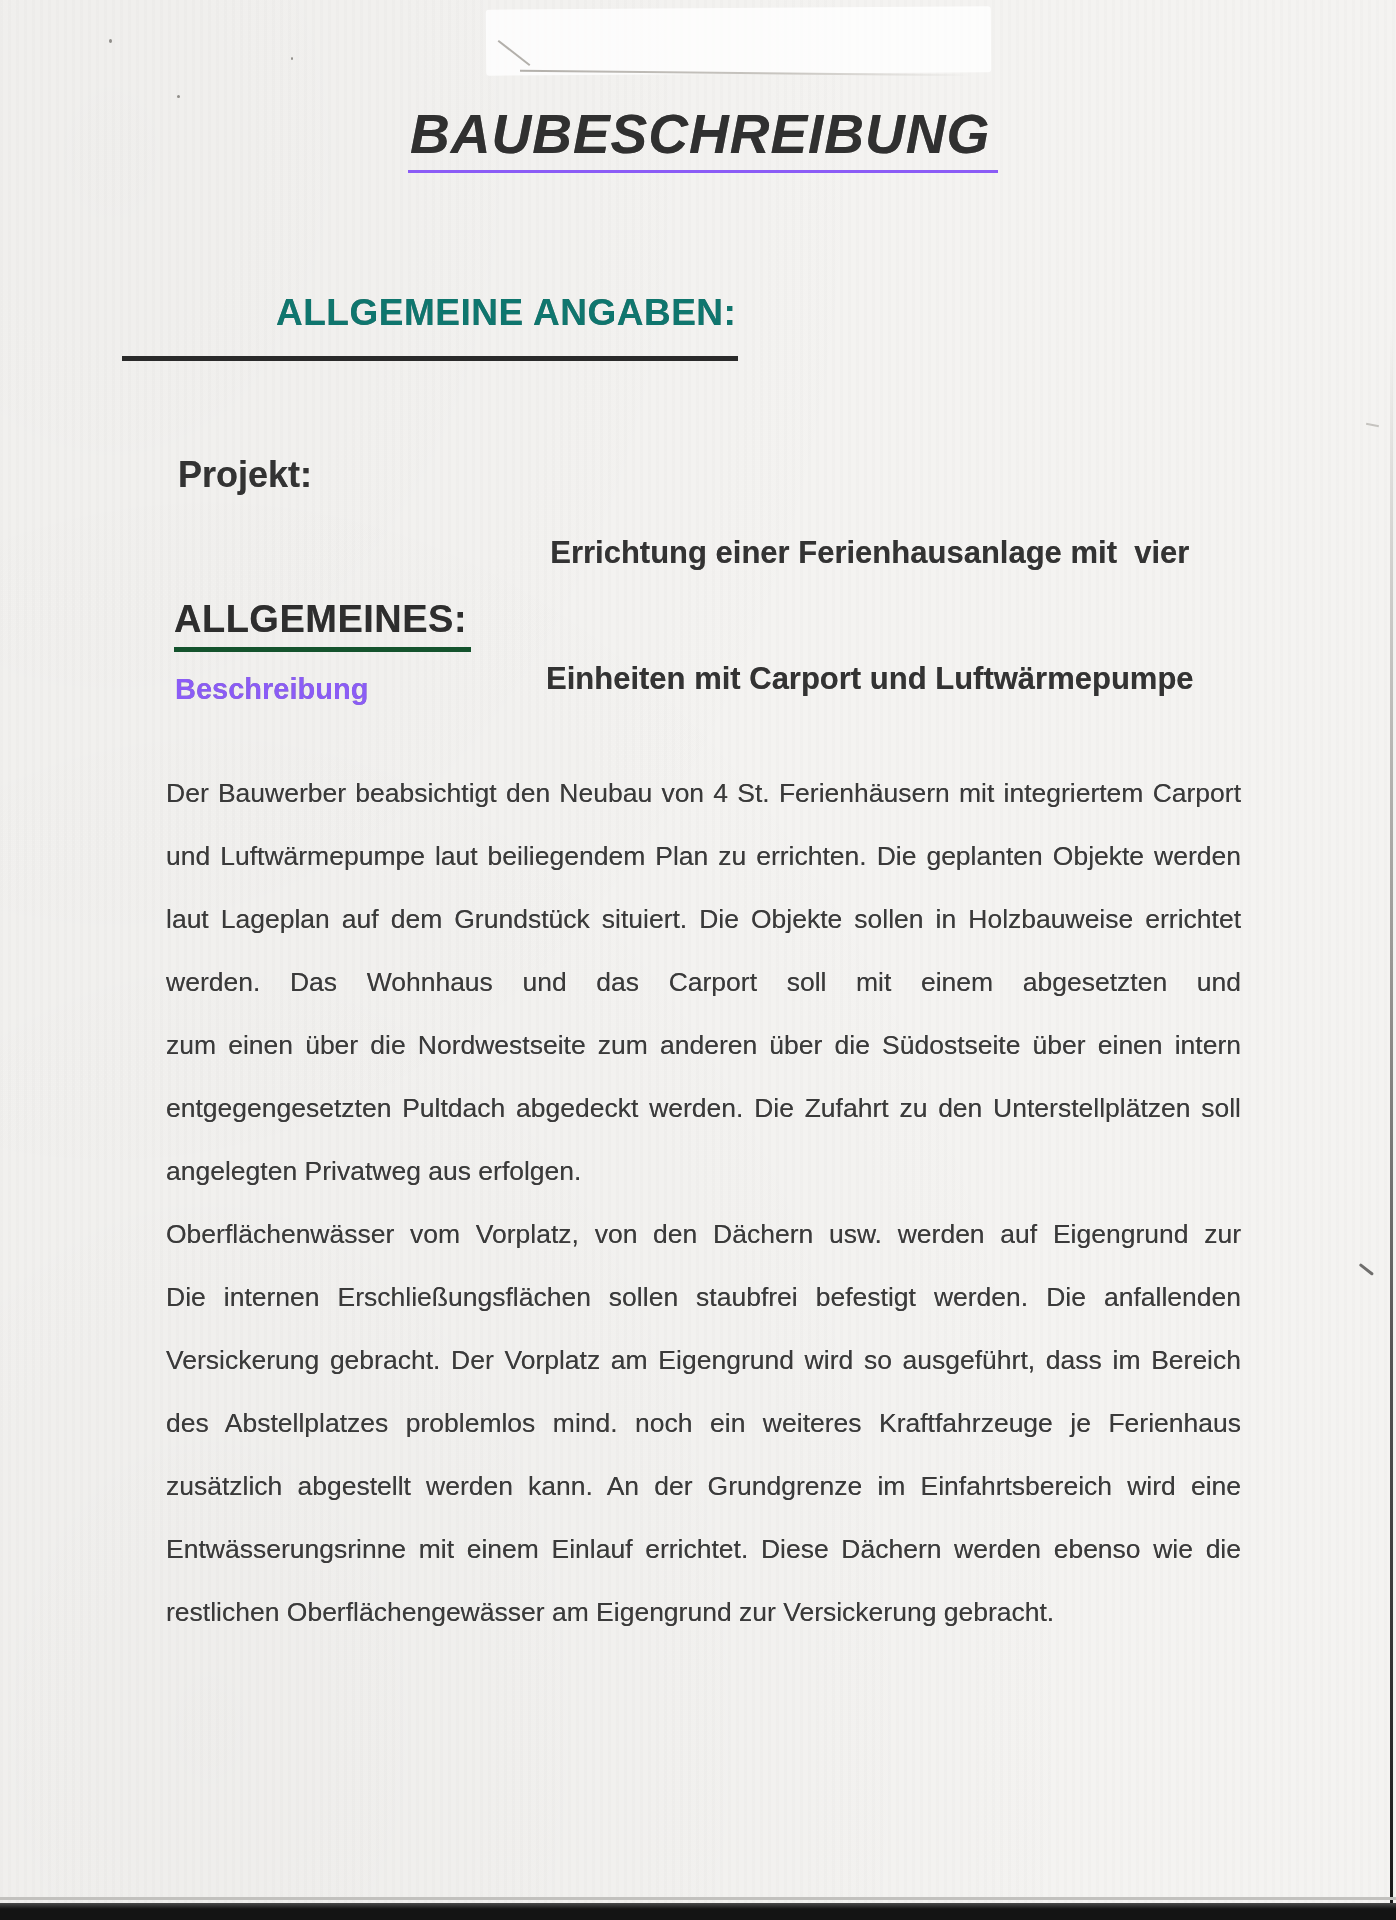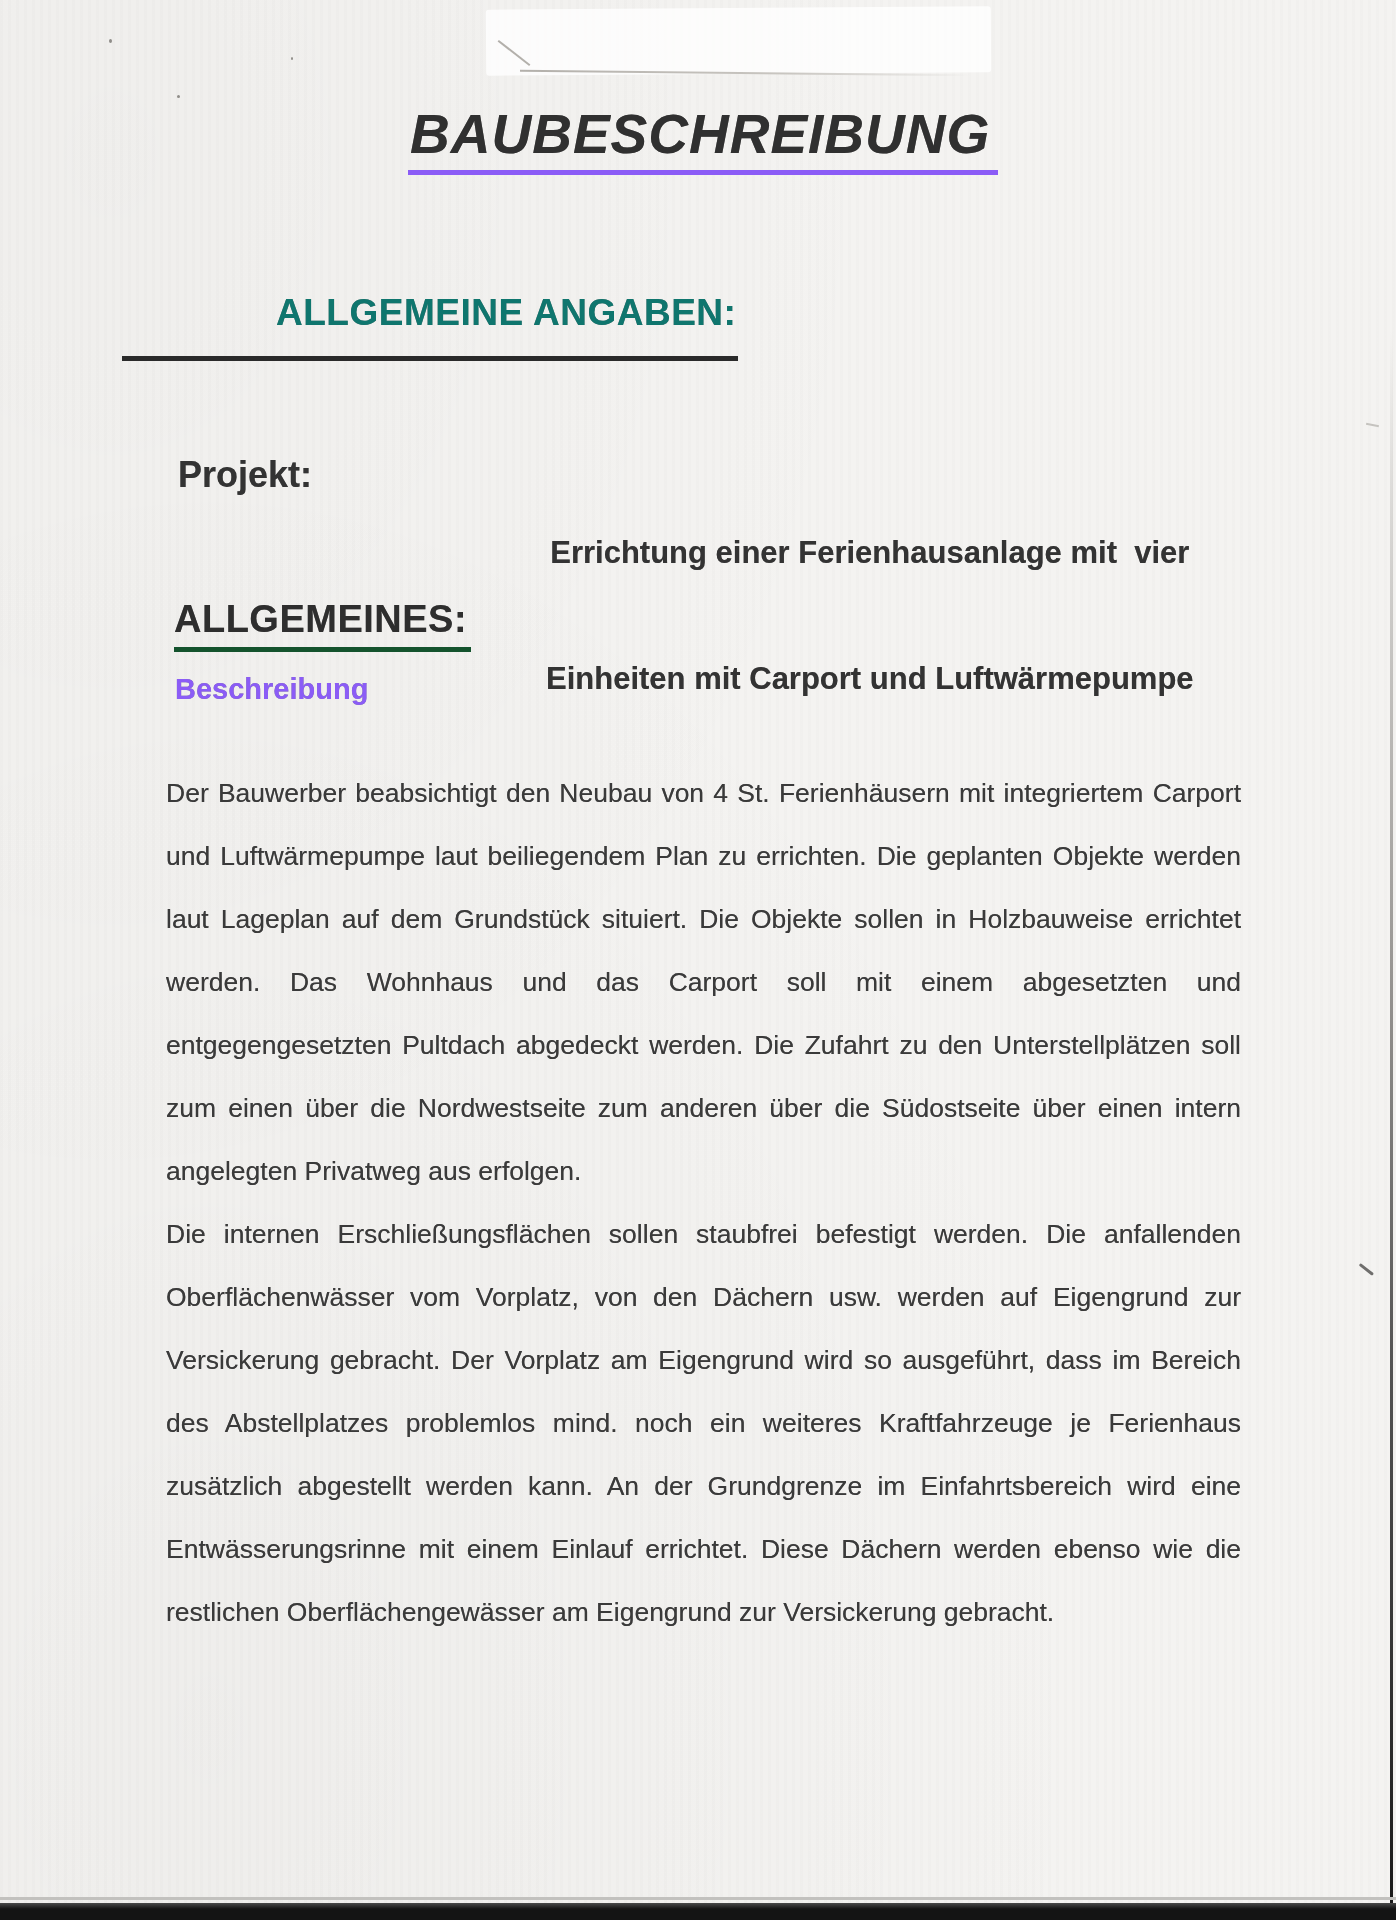--- a/index.html
+++ b/index.html
@@ -18,21 +18,21 @@
       radial-gradient(ellipse at 8% 8%, rgba(0,0,0,0.02), rgba(0,0,0,0) 45%),
       #f4f3f1;
   }
   .ink { color: #383838; }
 
   
   .doc-title {
     position: absolute; left: 408px; top: 102px;
     font-size: 55px; font-weight: 700; font-style: italic;
     letter-spacing: 1px; color: #303030;
-    border-bottom: 5px solid #8b5cf6;
+    border-bottom: 3px solid #8b5cf6;
     padding: 0 8px 4px 2px;
     text-shadow: 0 0 0.6px rgba(48,48,48,0.6);
   }
 
   
   .h-general-info {
     position: absolute; left: 122px; top: 292px;
     font-size: 37px; font-weight: 700; color: #0f766e;
     border-bottom: 5px solid #2a2a2a;
     padding: 0 2px 22px 154px;
@@ -153,23 +153,23 @@
 
 <div class="h-general">ALLGEMEINES:</div>
 
 <div class="description-label">Beschreibung</div>
 
 <div class="body-block ink">
     <div class="body-line">Der Bauwerber beabsichtigt den Neubau von 4 St. Ferienhäusern mit integriertem Carport</div>
     <div class="body-line">und Luftwärmepumpe laut beiliegendem Plan zu errichten. Die geplanten Objekte werden</div>
     <div class="body-line">laut Lageplan auf dem Grundstück situiert. Die Objekte sollen in Holzbauweise errichtet</div>
     <div class="body-line">werden. Das Wohnhaus und das Carport soll mit einem abgesetzten und</div>
+    <div class="body-line">zum einen über die Nordwestseite zum anderen über die Südostseite über einen intern</div>
     <div class="body-line">entgegengesetzten Pultdach abgedeckt werden. Die Zufahrt zu den Unterstellplätzen soll</div>
-    <div class="body-line">zum einen über die Nordwestseite zum anderen über die Südostseite über einen intern</div>
     <div class="body-line last">angelegten Privatweg aus erfolgen.</div>
+    <div class="body-line">Oberflächenwässer vom Vorplatz, von den Dächern usw. werden auf Eigengrund zur</div>
     <div class="body-line">Die internen Erschließungsflächen sollen staubfrei befestigt werden. Die anfallenden</div>
-    <div class="body-line">Oberflächenwässer vom Vorplatz, von den Dächern usw. werden auf Eigengrund zur</div>
     <div class="body-line">Versickerung gebracht. Der Vorplatz am Eigengrund wird so ausgeführt, dass im Bereich</div>
     <div class="body-line">des Abstellplatzes problemlos mind. noch ein weiteres Kraftfahrzeuge je Ferienhaus</div>
     <div class="body-line">zusätzlich abgestellt werden kann. An der Grundgrenze im Einfahrtsbereich wird eine</div>
     <div class="body-line">Entwässerungsrinne mit einem Einlauf errichtet. Diese Dächern werden ebenso wie die</div>
     <div class="body-line last">restlichen Oberflächengewässer am Eigengrund zur Versickerung gebracht.</div>
   </div>
 
 </body></html>

